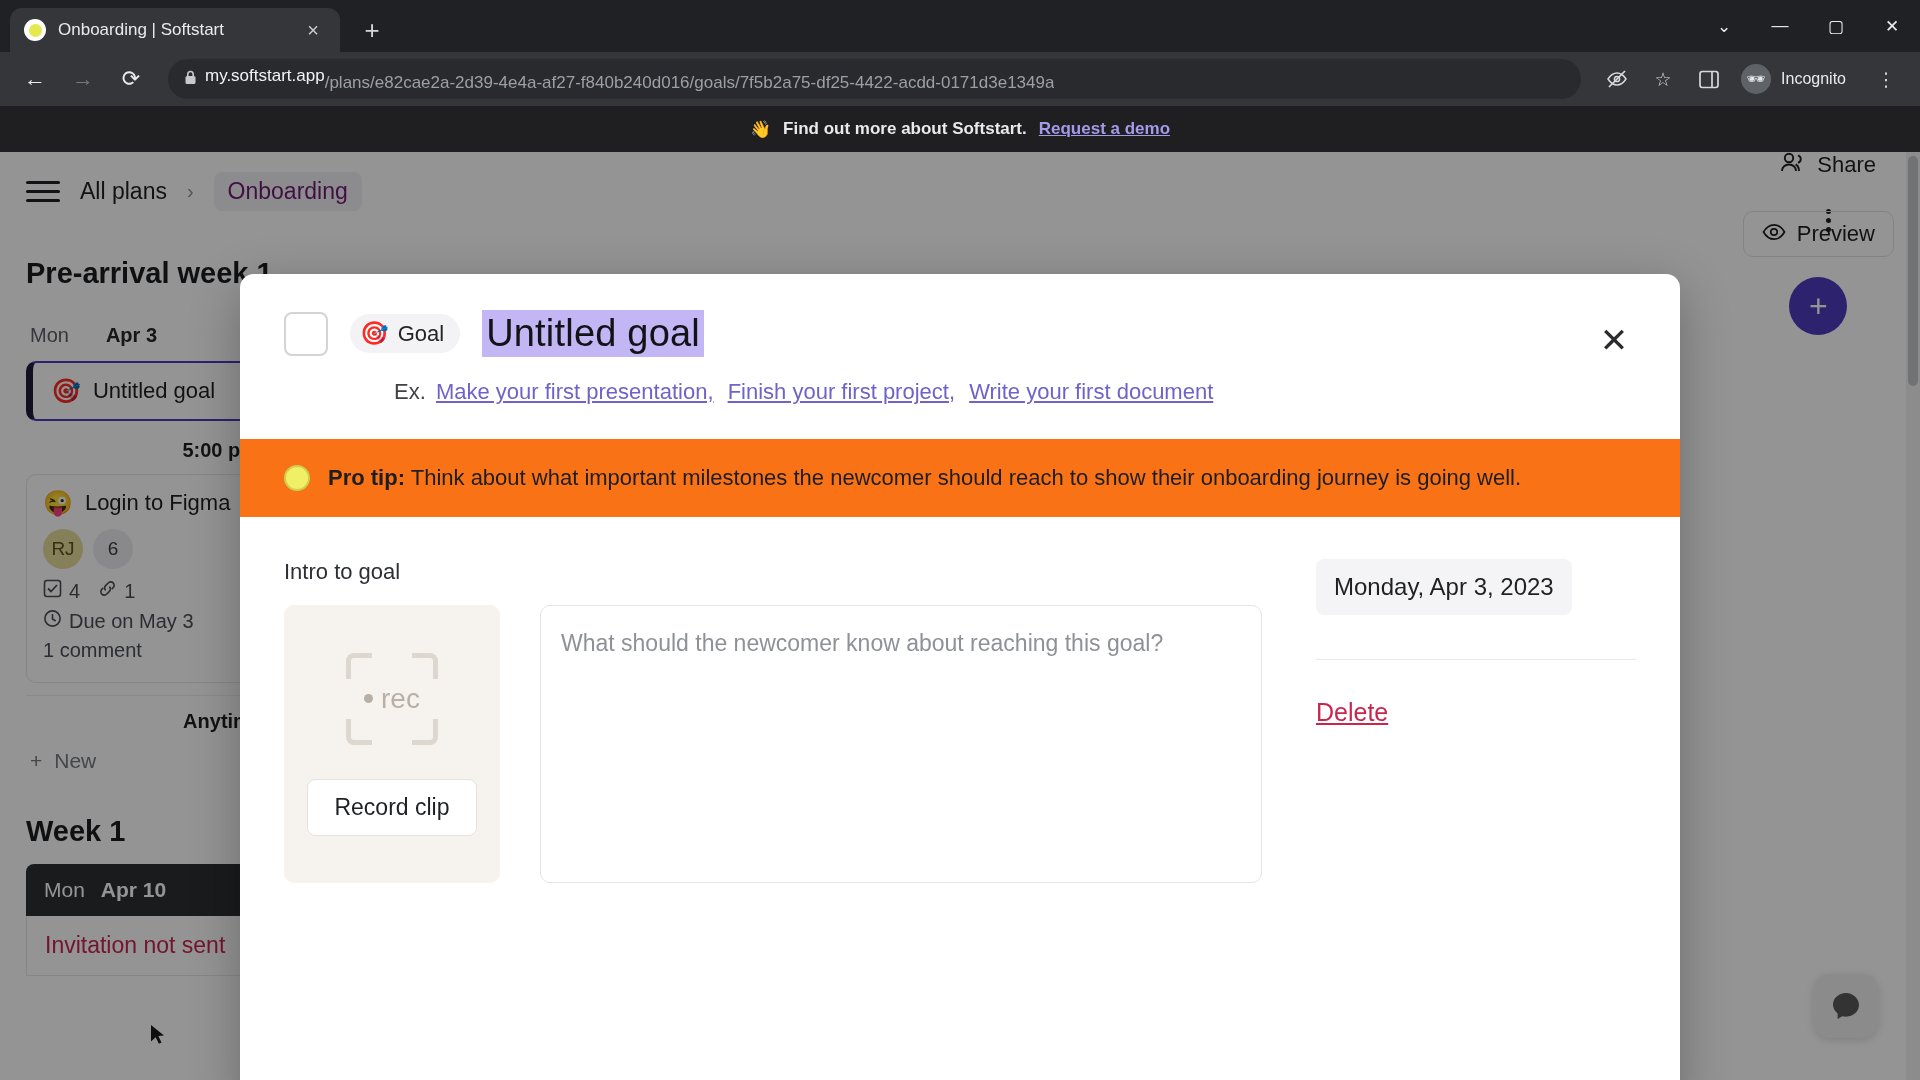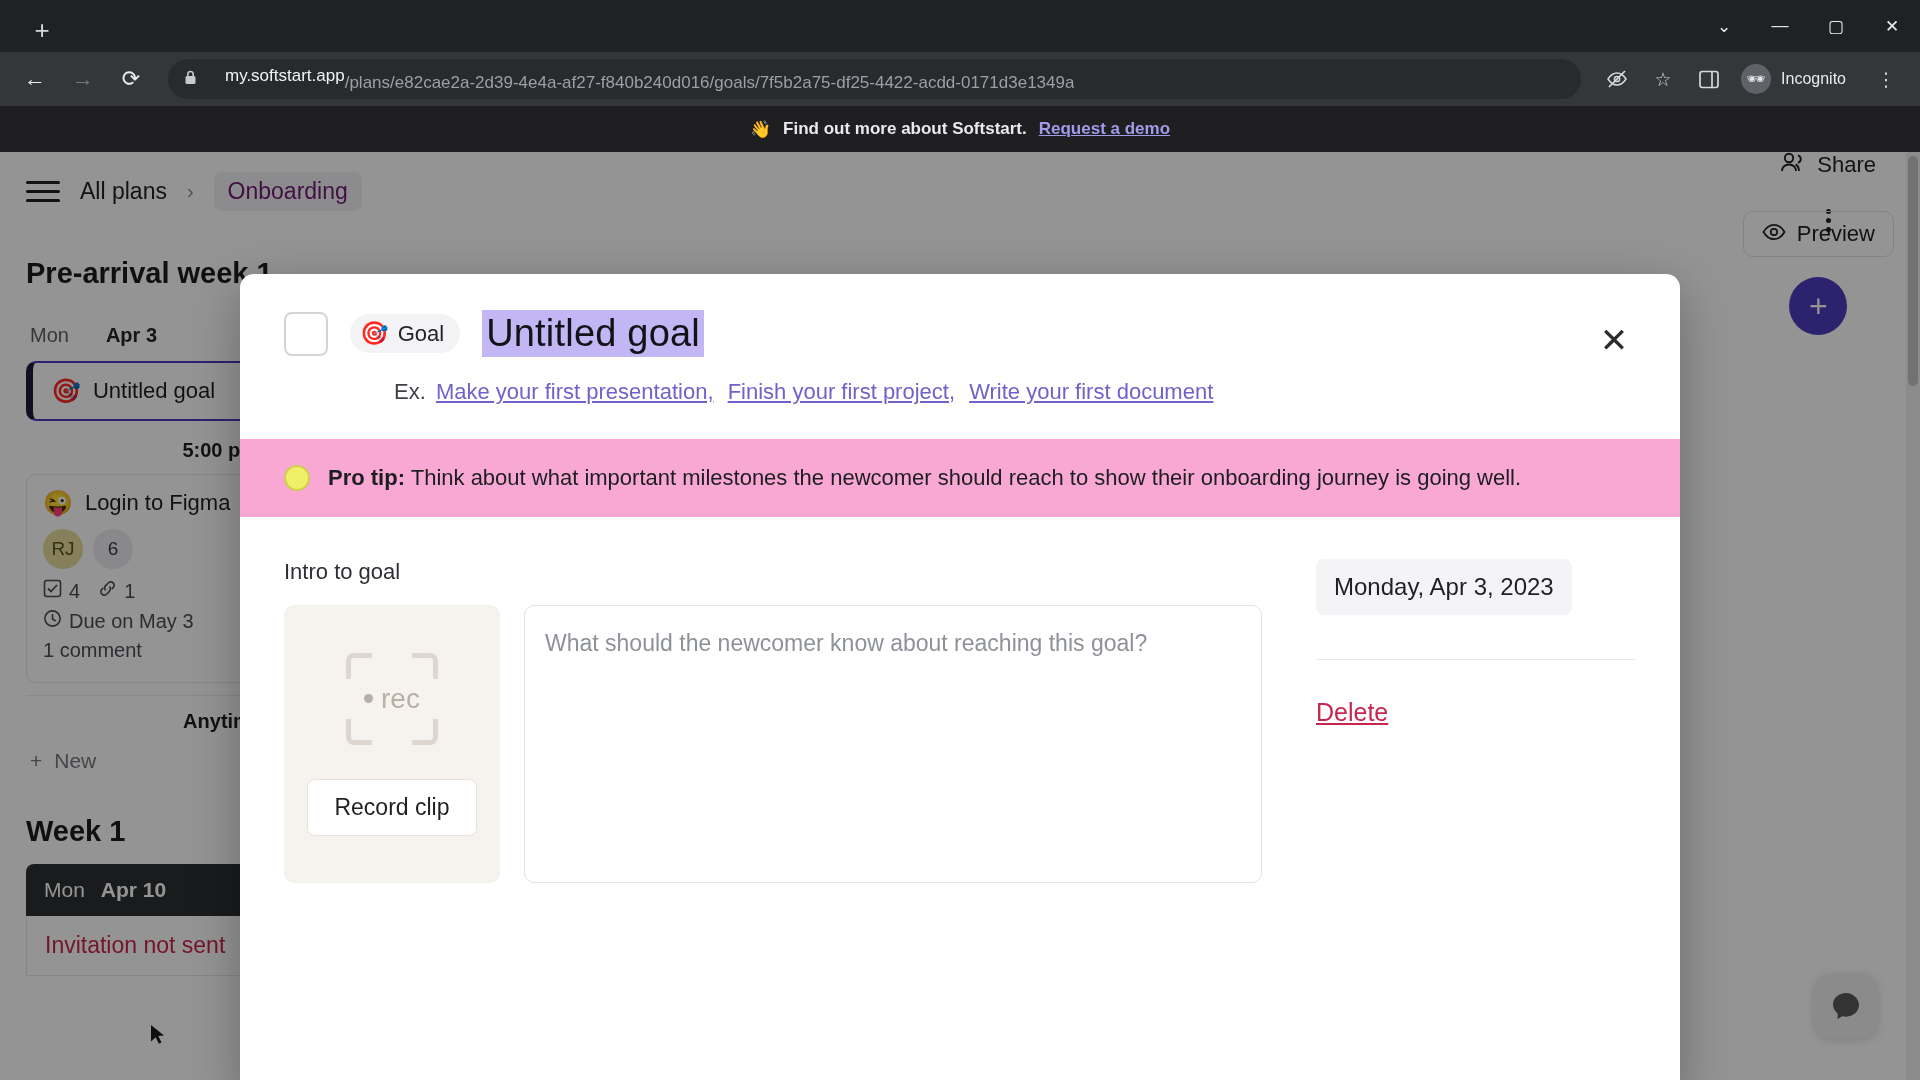--- a/index.html
+++ b/index.html
@@ -42,21 +42,21 @@
 
   .toolbar {
     height: 54px; background: #35363a; display: flex; align-items: center;
     padding: 0 14px; gap: 6px;
   }
   .nav-btn { width: 42px; height: 42px; display:flex; align-items:center; justify-content:center;
              color: #e8eaed; font-size: 22px; border-radius: 50%; }
   .nav-btn.disabled { color: #75777a; }
   .omnibox {
     flex: 1; height: 40px; background: #292a2d; border-radius: 22px;
-    display: flex; align-items: center; padding: 0 16px; gap: 28px; margin: 0 10px;
+    display: flex; align-items: center; padding: 0 16px; gap: 8px; margin: 0 10px;
     color: #e8eaed; font-size: 17px; min-width: 0;
   }
   .omnibox .lock { font-size: 14px; color: #c7c9cc; }
   .url-host { color: #f1f3f4; }
   .url-path { color: #9aa0a6; white-space: nowrap; overflow: hidden; text-overflow: ellipsis; margin-top: 7px; }
   .url-wrap { display: flex; min-width: 0; }
   .tb-icon { width: 40px; height: 40px; display:flex; align-items:center; justify-content:center;
              color: #d6d8db; font-size: 19px; }
   .incognito-chip {
     display: flex; align-items: center; gap: 10px; height: 38px;
@@ -173,21 +173,21 @@
   }
   .modal-close {
     position: absolute; right: 44px; top: 44px; width: 44px; height: 44px;
     display:flex; align-items:center; justify-content:center; color: #2a2b2f; font-size: 34px;
   }
   .examples { padding: 22px 0 34px 110px; font-size: 22px; color: #3f4147; }
   .examples span.lbl { color: #3f4147; }
   .examples a { color: #6f63c9; text-decoration: underline; margin: 0 4px; }
 
   .protip {
-    background: #f9a8d4; display:flex; align-items:center; gap: 18px;
+    background: #f97316; display:flex; align-items:center; gap: 18px;
     padding: 26px 44px; font-size: 22px; color: #1d1e21;
   }
   .protip-dot { width: 26px; height: 26px; border-radius: 50%; background: #f0ef66;
                 border: 2px solid #cfce4f; flex: 0 0 auto; }
   .protip b { font-weight: 700; }
 
   .modal-body { display: flex; padding: 42px 44px 60px; gap: 54px; }
   .body-left { flex: 1; }
   .field-label { font-size: 22px; color: #2d2f34; margin-bottom: 20px; }
   .intro-row { display: flex; gap: 24px; }
@@ -207,36 +207,43 @@
     position:absolute; inset: 0; display:flex; align-items:center; justify-content:center;
     gap: 8px; color: #b8b0a6; font-size: 28px;
   }
   .rec-label u { width: 9px; height: 9px; border-radius: 50%; background: #b8b0a6; display:block; }
   .rec-btn {
     background: #fff; border: 1px solid #e6e2dd; border-radius: 8px;
     padding: 14px 26px; font-size: 23px; color: #1f2023;
   }
   .textarea-box {
     flex: 1; min-height: 278px; border: 1px solid #e4e4e8; border-radius: 10px;
-    padding: 24px 20px; font-size: 23px; color: #8e9197;
+    padding: 24px 20px; font-size: 23px; color: #8e9197; margin-left: 16px;
   }
   .body-right { width: 320px; }
   .date-pill {
     background: #f4f4f6; border-radius: 8px; padding: 14px 18px;
     font-size: 24px; color: #1f2023; display: inline-block;
   }
   .divider { border-top: 1px solid #e9e9ec; margin: 44px 0 38px; }
   .delete-link { color: #c8264e; font-size: 25px; }
 </style>
 </head>
 <body>
 
 <div class="browser">
 
   <div class="tabstrip">
+    <div class="tab">
+      <span class="tab-favicon">
+          <i></i>
+        </span>
+      <span class="tab-title">Onboarding | Softstart</span>
+      <span class="tab-close">×</span>
+    </div>
     <div class="new-tab">+</div>
     <div class="win-controls">
       <div class="win-btn">⌄</div>
       <div class="win-btn">—</div>
       <div class="win-btn">▢</div>
       <div class="win-btn">✕</div>
     </div>
   </div>
 
   <div class="toolbar">

